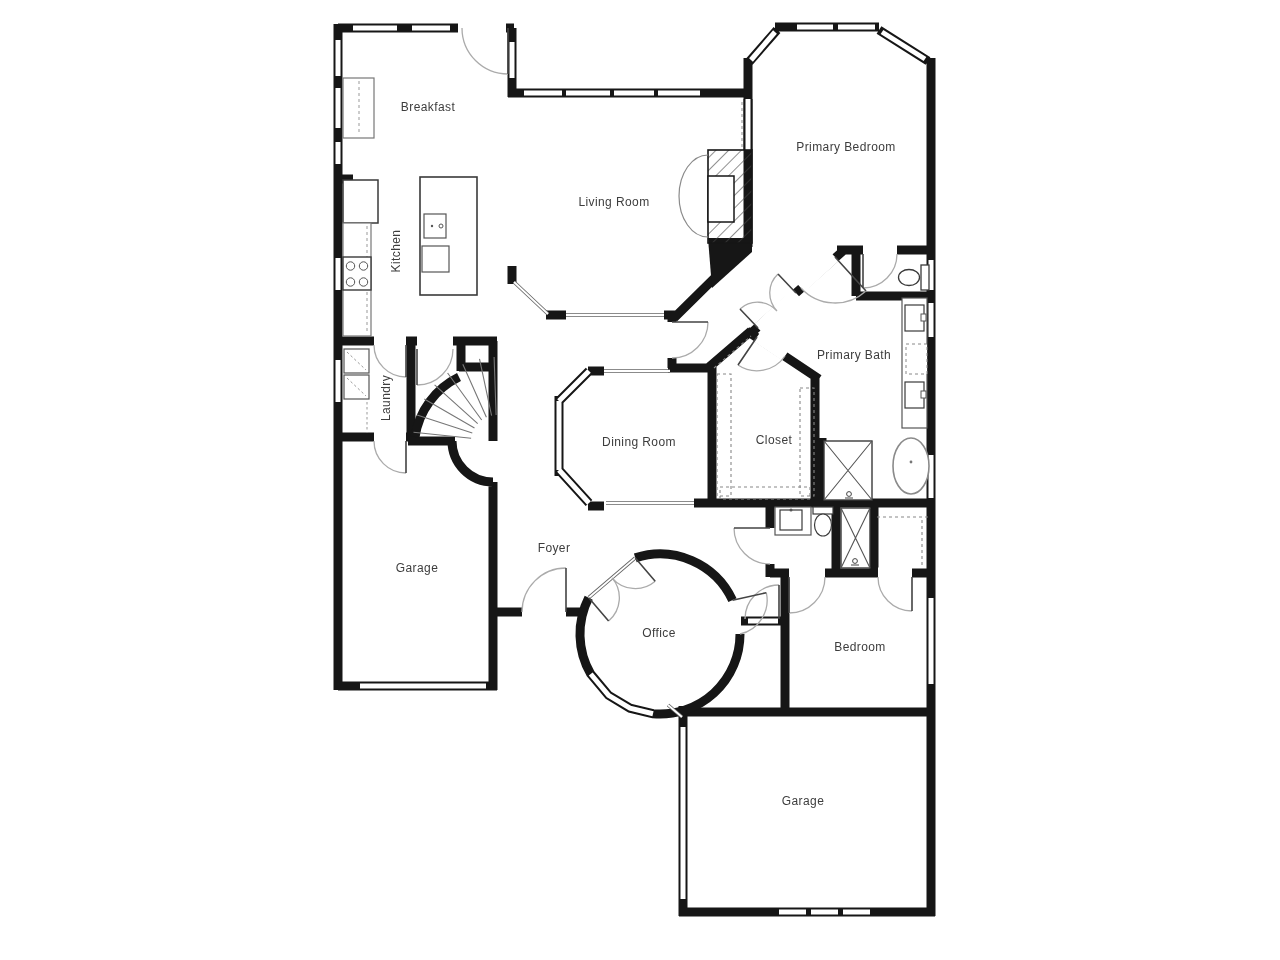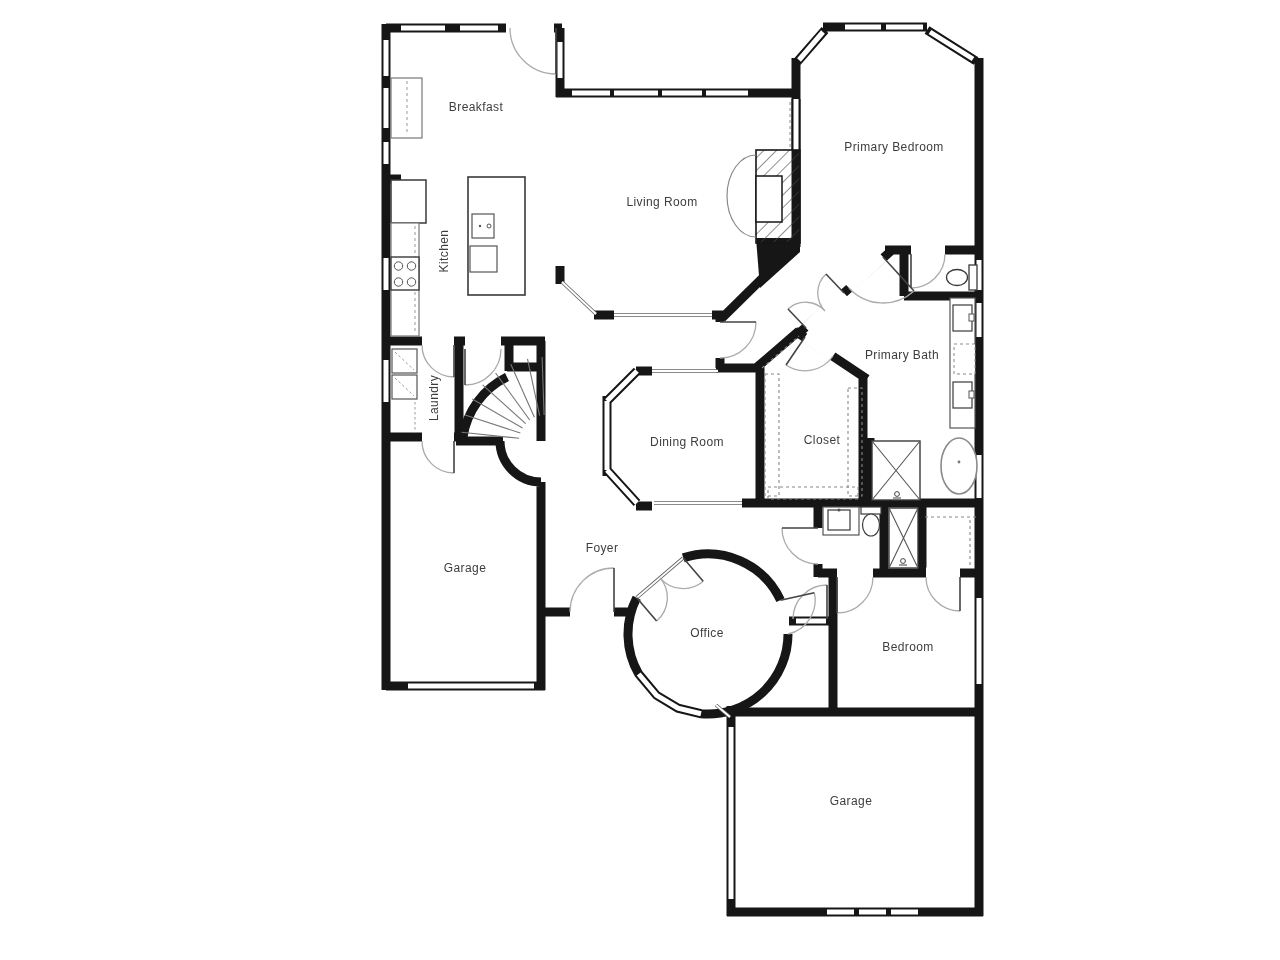--- a/index.html
+++ b/index.html
@@ -1,16 +1,16 @@
 <!DOCTYPE html>
 <html><head>
 <meta charset="utf-8">
 <style>
   html,body{margin:0;padding:0;background:#ffffff;}
-  .stage{width:1051px;height:960px;position:relative;background:#ffffff;overflow:hidden;padding-left:48px;}
+  .stage{width:1051px;height:960px;position:relative;background:#ffffff;overflow:hidden;}
   svg{display:block;}
   .lbl{font-family:"Liberation Sans","DejaVu Sans",sans-serif;font-size:12px;fill:#3d3d3d;letter-spacing:.4px;}
 </style>
 </head>
 <body>
 
 <div class="stage">
 <svg width="1280" height="960" viewBox="0 0 1280 960">
   <defs>
     <pattern id="hatchP" width="9" height="9" patternUnits="userSpaceOnUse" patternTransform="rotate(45)">

